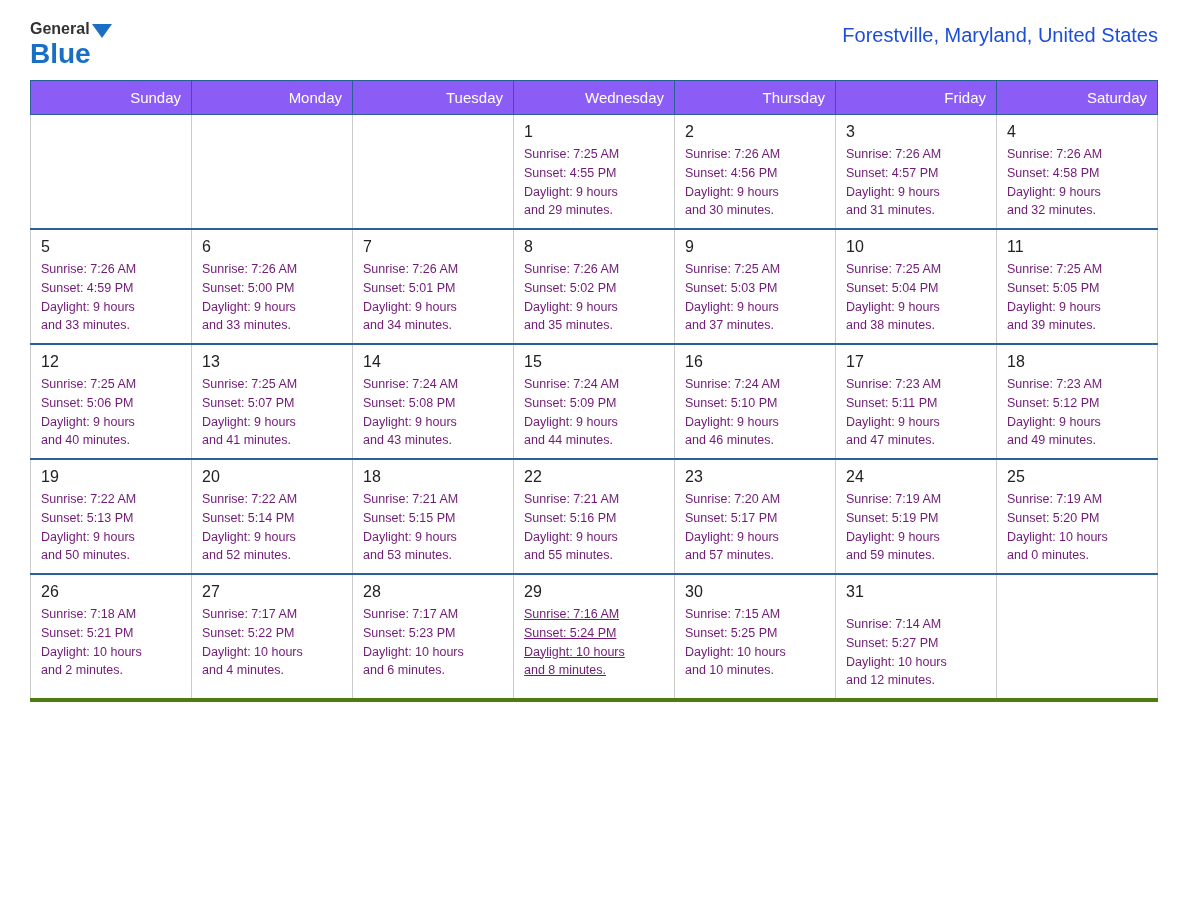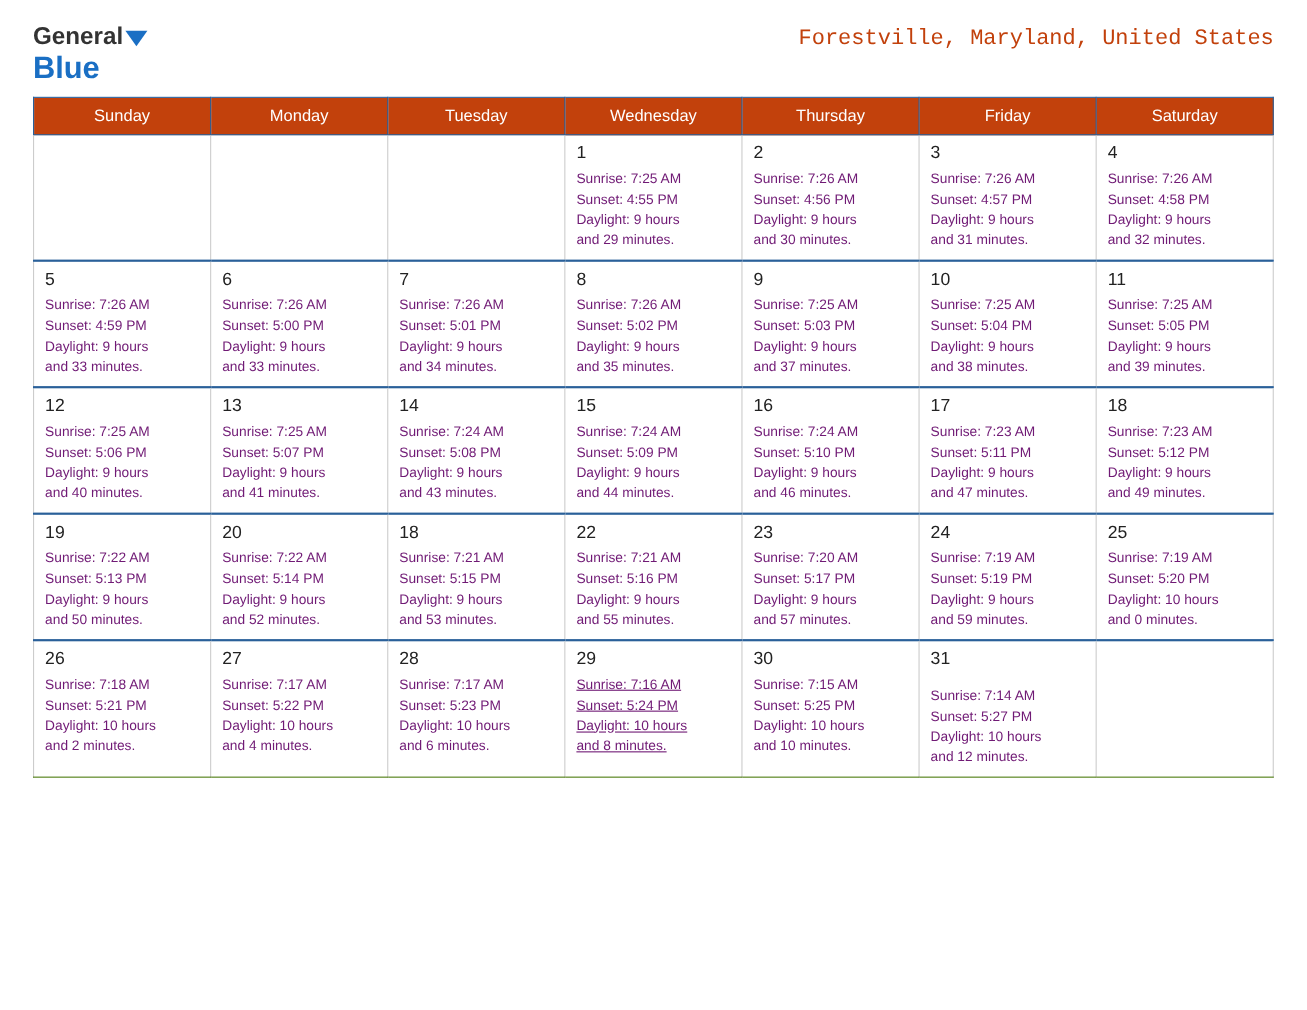--- a/index.html
+++ b/index.html
@@ -15,21 +15,21 @@
       justify-content: space-between;
       align-items: flex-start;
       margin-bottom: 10px;
     }
     .logo {
       display: flex;
       align-items: center;
       gap: 0;
     }
     .logo-text {
-      font-size: 22px;
+      font-size: 16px;
       font-weight: bold;
       color: #333;
     }
     .logo-blue {
       color: #1a6fc4;
       font-size: 28px;
       font-weight: bold;
     }
     .logo-triangle {
       width: 0;
@@ -53,36 +53,35 @@
       text-align: right;
     }
     .month-title {
       font-size: 48px;
       font-weight: normal;
       color: #222;
       line-height: 1.1;
     }
     .location-title {
       font-size: 20px;
-      color: #c2410c;
+      color: #1d4ed8;
       margin-top: 4px;
-      font-family: Liberation Mono, monospace;
     }
     .calendar {
       width: 100%;
       border-collapse: collapse;
       margin-top: 10px;
     }
     .calendar th {
-      background-color: #c2410c;
+      background-color: #8b5cf6;
       color: #fff;
       font-size: 15px;
       font-weight: normal;
       padding: 8px 10px;
-      text-align: center;
+      text-align: right;
       border: 1px solid #2a6099;
     }
     .calendar td {
       vertical-align: top;
       border: 1px solid #ccc;
       padding: 8px 10px;
       width: 14.28%;
       min-height: 110px;
       height: 110px;
     }
@@ -97,21 +96,21 @@
       color: #701a75;
       line-height: 1.5;
     }
     .empty-cell {
       background: #fff;
     }
     .calendar tbody tr td {
       border-bottom: 2px solid #2a6099;
     }
     .calendar tbody tr:last-child td {
-      border-bottom: 1px solid #4d7c0f;
+      border-bottom: 4px solid #4d7c0f;
     }
   </style>
 </head>
 <body>
 
 <div class="header">
   <div class="logo">
     <div class="logo-wrapper">
       <div class="logo-line1">
         <span class="logo-text">General</span>

